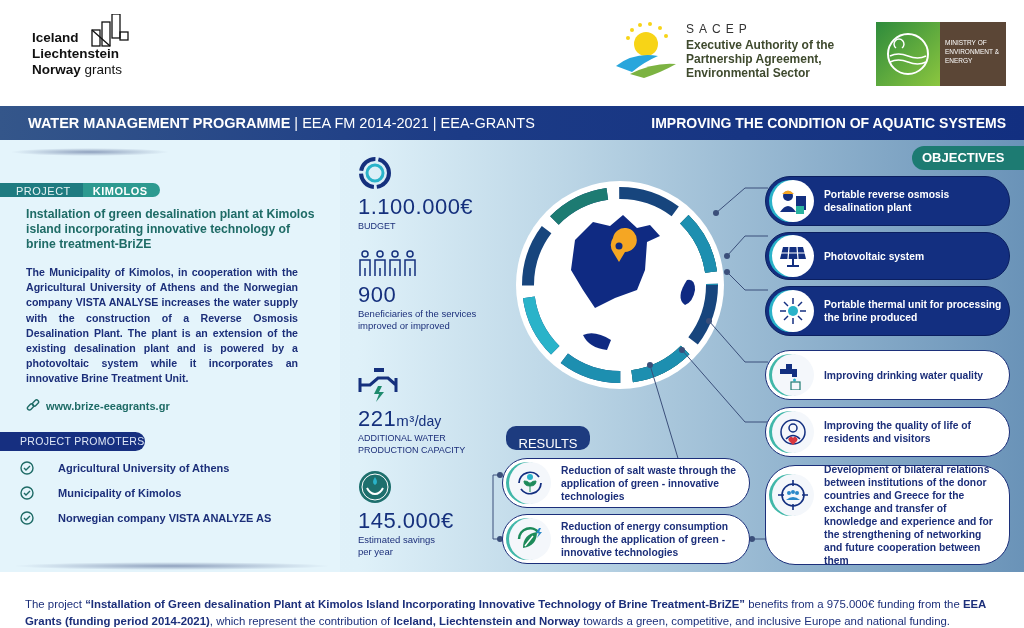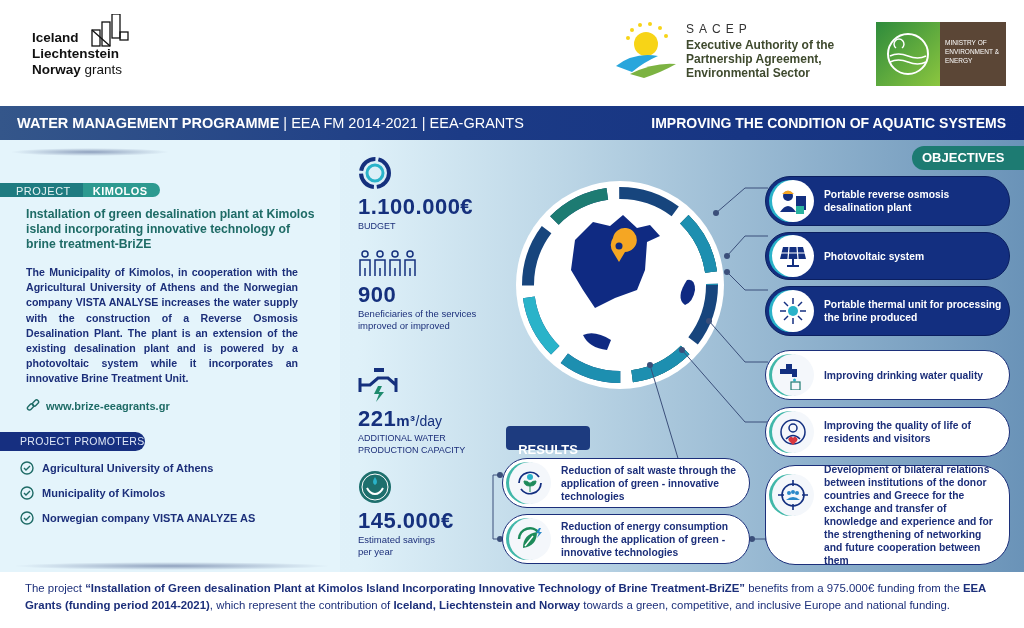--- a/index.html
+++ b/index.html
@@ -9,48 +9,48 @@
 .eea-logo{position:absolute;left:20px;top:14px;width:130px;height:70px;margin-left:12px;}
 .eea-logo .l{font-family:"Liberation Sans",sans-serif;font-weight:700;font-size:13.5px;color:#111;line-height:16px;display:block}
 .eea-logo .g{font-weight:400}
 .eea-logo svg{position:absolute;left:58px;top:0}
 .sacep{position:absolute;left:614px;top:22px;width:250px;height:70px;}
 .sacep .name{position:absolute;left:72px;top:0;font-family:"Liberation Sans",sans-serif;font-size:12px;letter-spacing:5px;color:#333}
 .sacep .auth{position:absolute;left:72px;top:16px;font-family:"Liberation Sans",sans-serif;font-weight:700;font-size:12px;line-height:14px;color:#3f4a2e;width:190px}
 .ministry{position:absolute;left:876px;top:22px;width:130px;height:64px;display:flex}
 .ministry .gr{width:64px;height:64px;background:linear-gradient(135deg,#2e8b3c,#8cc63f);display:flex;align-items:center;justify-content:center}
 .ministry .br{flex:1;background:#5b4636;color:#fff;font-family:"Liberation Sans",sans-serif;font-size:6.5px;line-height:9px;padding:16px 0 0 5px}
-.hdr{position:absolute;left:0;top:106px;width:1024px;height:34px;background:linear-gradient(90deg,#34568a 0%,#1c3b86 45%,#122f80 100%);color:#fff;display:flex;align-items:center;justify-content:space-between;padding:0 18px 0 17px;font-family:"Liberation Sans",sans-serif;font-size:14.5px;}
+.hdr{position:absolute;left:0;top:106px;width:1024px;height:34px;background:linear-gradient(90deg,#34568a 0%,#1c3b86 45%,#122f80 100%);color:#fff;display:flex;align-items:center;justify-content:space-between;padding:0 18px 0 28px;font-family:"Liberation Sans",sans-serif;font-size:14.5px;}
 .hdr b{font-weight:700}
 .hdr .sub{font-weight:400}
 .hdr .right{font-weight:700;font-size:14px}
 .main{position:absolute;left:0;top:140px;width:1024px;height:432px;background:linear-gradient(90deg,#e3f4fb 0%,#dff1f9 35%,#bcd6e6 55%,#8db0cc 80%,#6a93b8 100%);}
 .leftpanel{position:absolute;left:0;top:0;width:340px;height:432px;background:#e4f4fb}
 .shadow{position:absolute;height:8px;border-radius:50%;background:radial-gradient(ellipse at center,rgba(60,80,130,.5),rgba(60,80,130,0) 70%)}
 .tag{position:absolute;left:0;top:39px;height:18px;display:flex;font-family:"Liberation Sans",sans-serif;font-size:11px;align-items:flex-end;}
 .tag .a{background:#1f7b80;color:#e6f3f3;padding:2px 12px 0 16px;letter-spacing:.5px}
 .tag .b{background:#2d9a90;color:#fff;font-weight:700;padding:2px 12px 0 10px;border-radius:0 9px 9px 0;letter-spacing:.5px}
 .ptitle{position:absolute;left:26px;top:67px;width:290px;font-weight:700;font-size:12.2px;line-height:15px;color:#1e6b66;font-family:"Liberation Sans",sans-serif}
 .pdesc{position:absolute;left:26px;top:125px;width:272px;font-weight:700;font-size:10.6px;line-height:15.2px;color:#1c2f7a;text-align:justify;font-family:"Liberation Sans",sans-serif}
 .plink{position:absolute;left:26px;top:259px;font-weight:700;font-size:11px;color:#1e6b66;font-family:"Liberation Sans",sans-serif;display:flex;align-items:center;gap:6px}
 .promtag{position:absolute;left:0;top:292px;width:145px;height:19px;background:#162f80;border-radius:0 10px 10px 0;color:#dfe7f6;font-size:10.5px;padding:3px 0 0 20px;font-family:"Liberation Sans",sans-serif;letter-spacing:.3px}
-.prom{position:absolute;left:20px;display:flex;align-items:center;gap:8px;font-weight:700;font-size:11px;color:#1c2f7a;font-family:"Liberation Sans",sans-serif}
+.prom{position:absolute;left:20px;display:flex;align-items:center;gap:24px;font-weight:700;font-size:11px;color:#1c2f7a;font-family:"Liberation Sans",sans-serif}
 .stat{position:absolute;left:358px;font-family:"Liberation Sans",sans-serif}
-.stat .big{font-weight:700;color:#15307d;font-size:22px;letter-spacing:.5px}
+.stat .big{font-weight:400;color:#15307d;font-size:22px;letter-spacing:.5px}
 .stat .lbl{font-size:9px;color:#1c2f7a;line-height:12px}
 .circle{position:absolute;left:515px;top:40px;width:210px;height:210px;}
 .pill{position:absolute;border-radius:28px;display:flex;align-items:center;font-family:"Liberation Sans",sans-serif;font-weight:700;font-size:10.3px;line-height:13px}
 .pill.dark{background:#132f80;color:#fff;border:1px solid #0b1f60}
 .pill.light{background:#fff;color:#1c2f7a;border:1.5px solid #1c2f7a}
 .pill .ic{width:42px;height:42px;border-radius:50%;background:#fff;flex:none;margin:0 10px 0 6px;display:flex;align-items:center;justify-content:center;position:relative}
 .pill.dark .ic{box-shadow:-3px 0 0 0 #2ab3c9}
 .pill.light .ic{box-shadow:-3px 0 0 0 #40b7a9;background:#f4f7fb}
 .objtag{position:absolute;left:912px;top:6px;width:112px;height:24px;background:#1d7b72;border-radius:12px 0 0 12px;color:#fff;font-weight:700;font-size:13px;padding:4px 0 0 10px;font-family:"Liberation Sans",sans-serif}
-.restag{position:absolute;left:506px;top:286px;width:84px;height:24px;background:#1d3b7f;border-radius:4px;color:#fff;font-weight:700;font-size:13px;text-align:center;padding-top:16px;font-family:"Liberation Sans",sans-serif}
-.foot{position:absolute;left:0;top:572px;width:1024px;height:56px;background:#fff;padding:8px 0 0 25px;font-family:"Liberation Sans",sans-serif;font-size:11.4px;line-height:17px;color:#1c2f7a}
+.restag{position:absolute;left:506px;top:286px;width:84px;height:24px;background:#1d3b7f;border-radius:10px;color:#fff;font-weight:400;font-size:13px;text-align:center;padding-top:10px;font-family:"Liberation Sans",sans-serif}
+.foot{position:absolute;left:0;top:572px;width:1024px;height:56px;background:#fff;padding:24px 0 0 25px;font-family:"Liberation Sans",sans-serif;font-size:11.4px;line-height:17px;color:#1c2f7a}
 .foot b{font-weight:700}
 svg.lines{position:absolute;left:0;top:0;pointer-events:none}
 </style>
 </head>
 <body>
 
 <div id="root">
 
   <div class="top">
     <div class="eea-logo">

